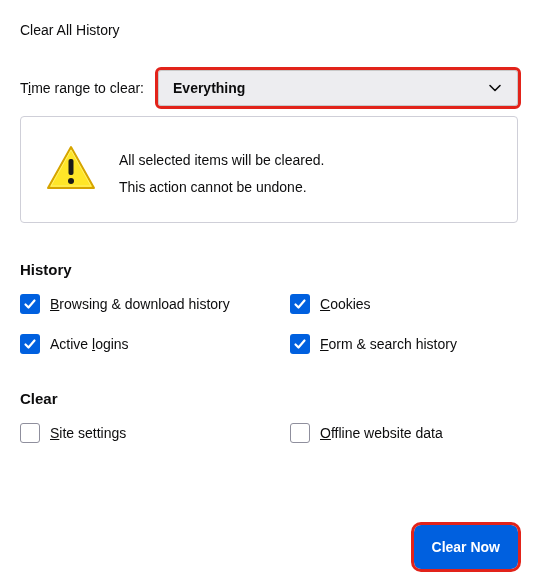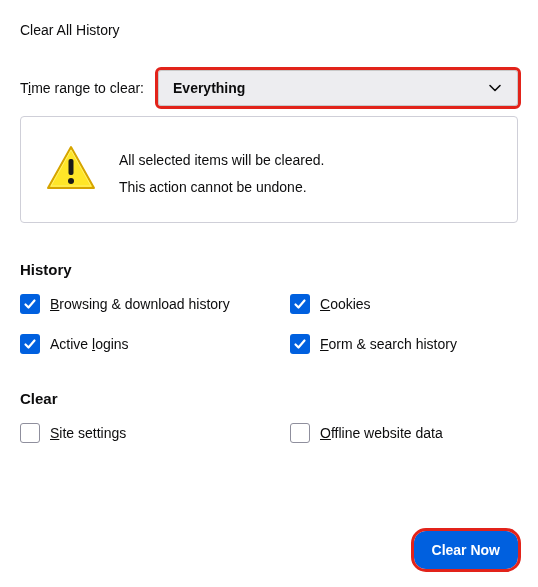--- a/index.html
+++ b/index.html
@@ -99,23 +99,23 @@
     }
     .footer {
       position: absolute;
       right: 20px;
       bottom: 18px;
       display: flex;
       gap: 10px;
       align-items: center;
     }
     .btn {
-      height: 38px;
+      height: 44px;
       padding: 0 18px;
-      border-radius: 12px;
+      border-radius: 7px;
       font-size: 14px;
       display: flex;
       align-items: center;
       justify-content: center;
       cursor: pointer;
       border: none;
     }
     .btn-primary {
       background: #0060df;
       color: #fff;

